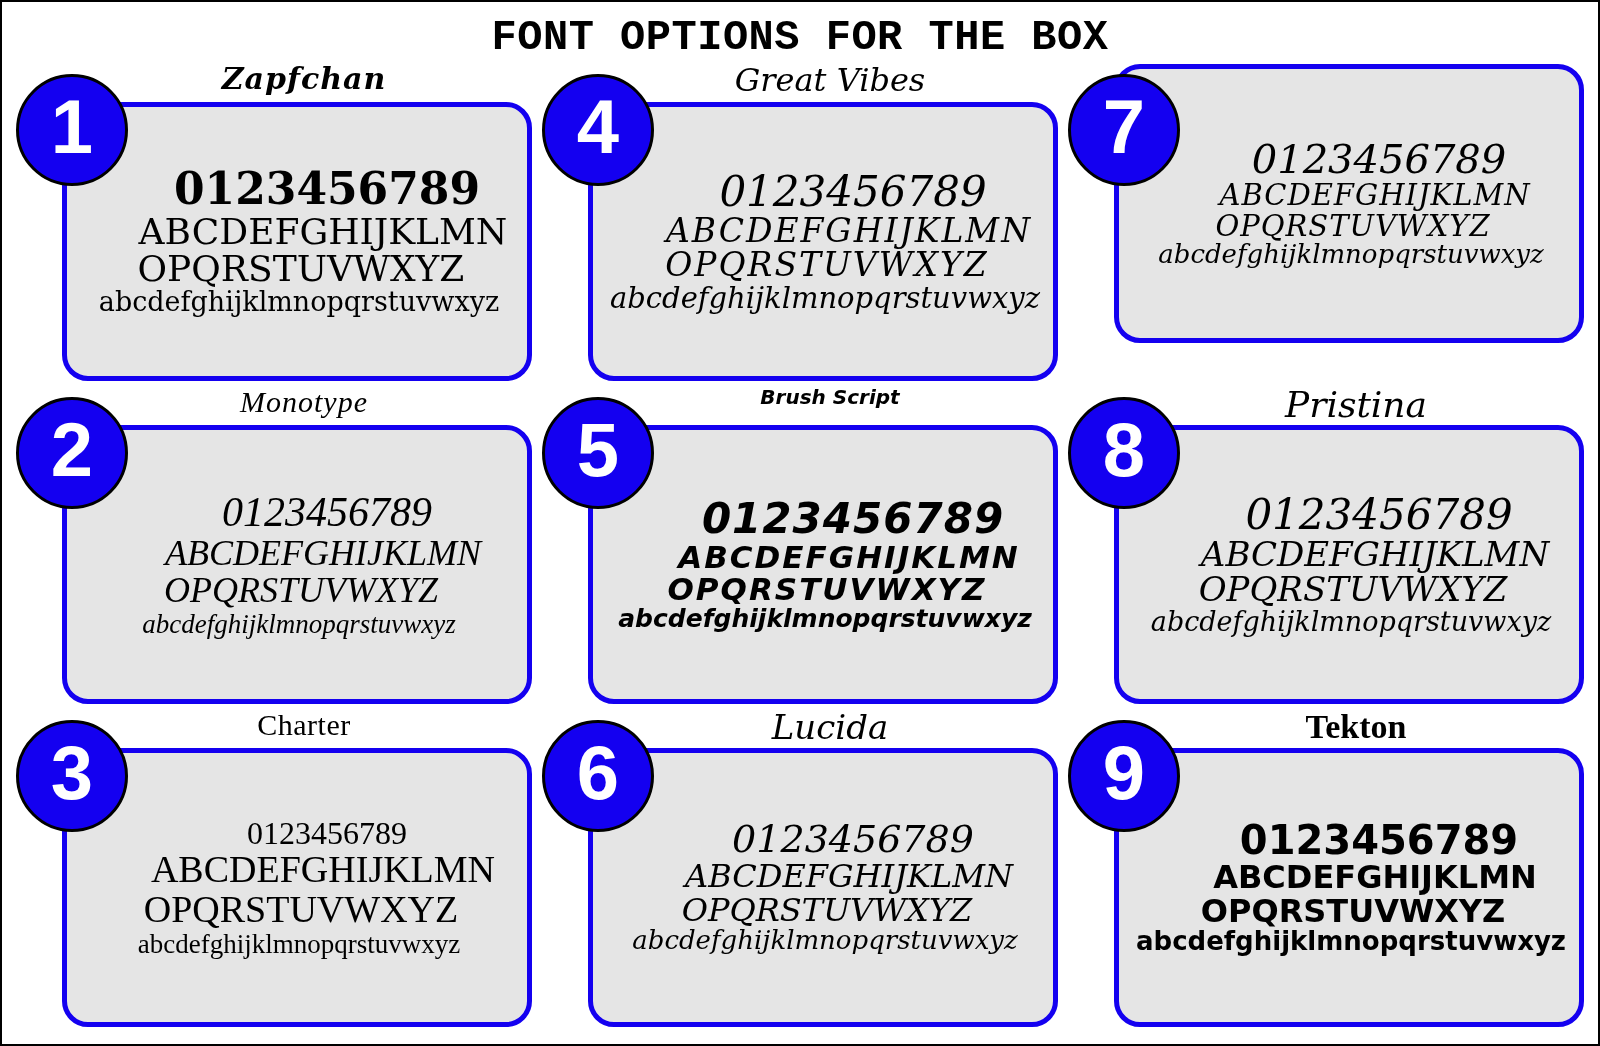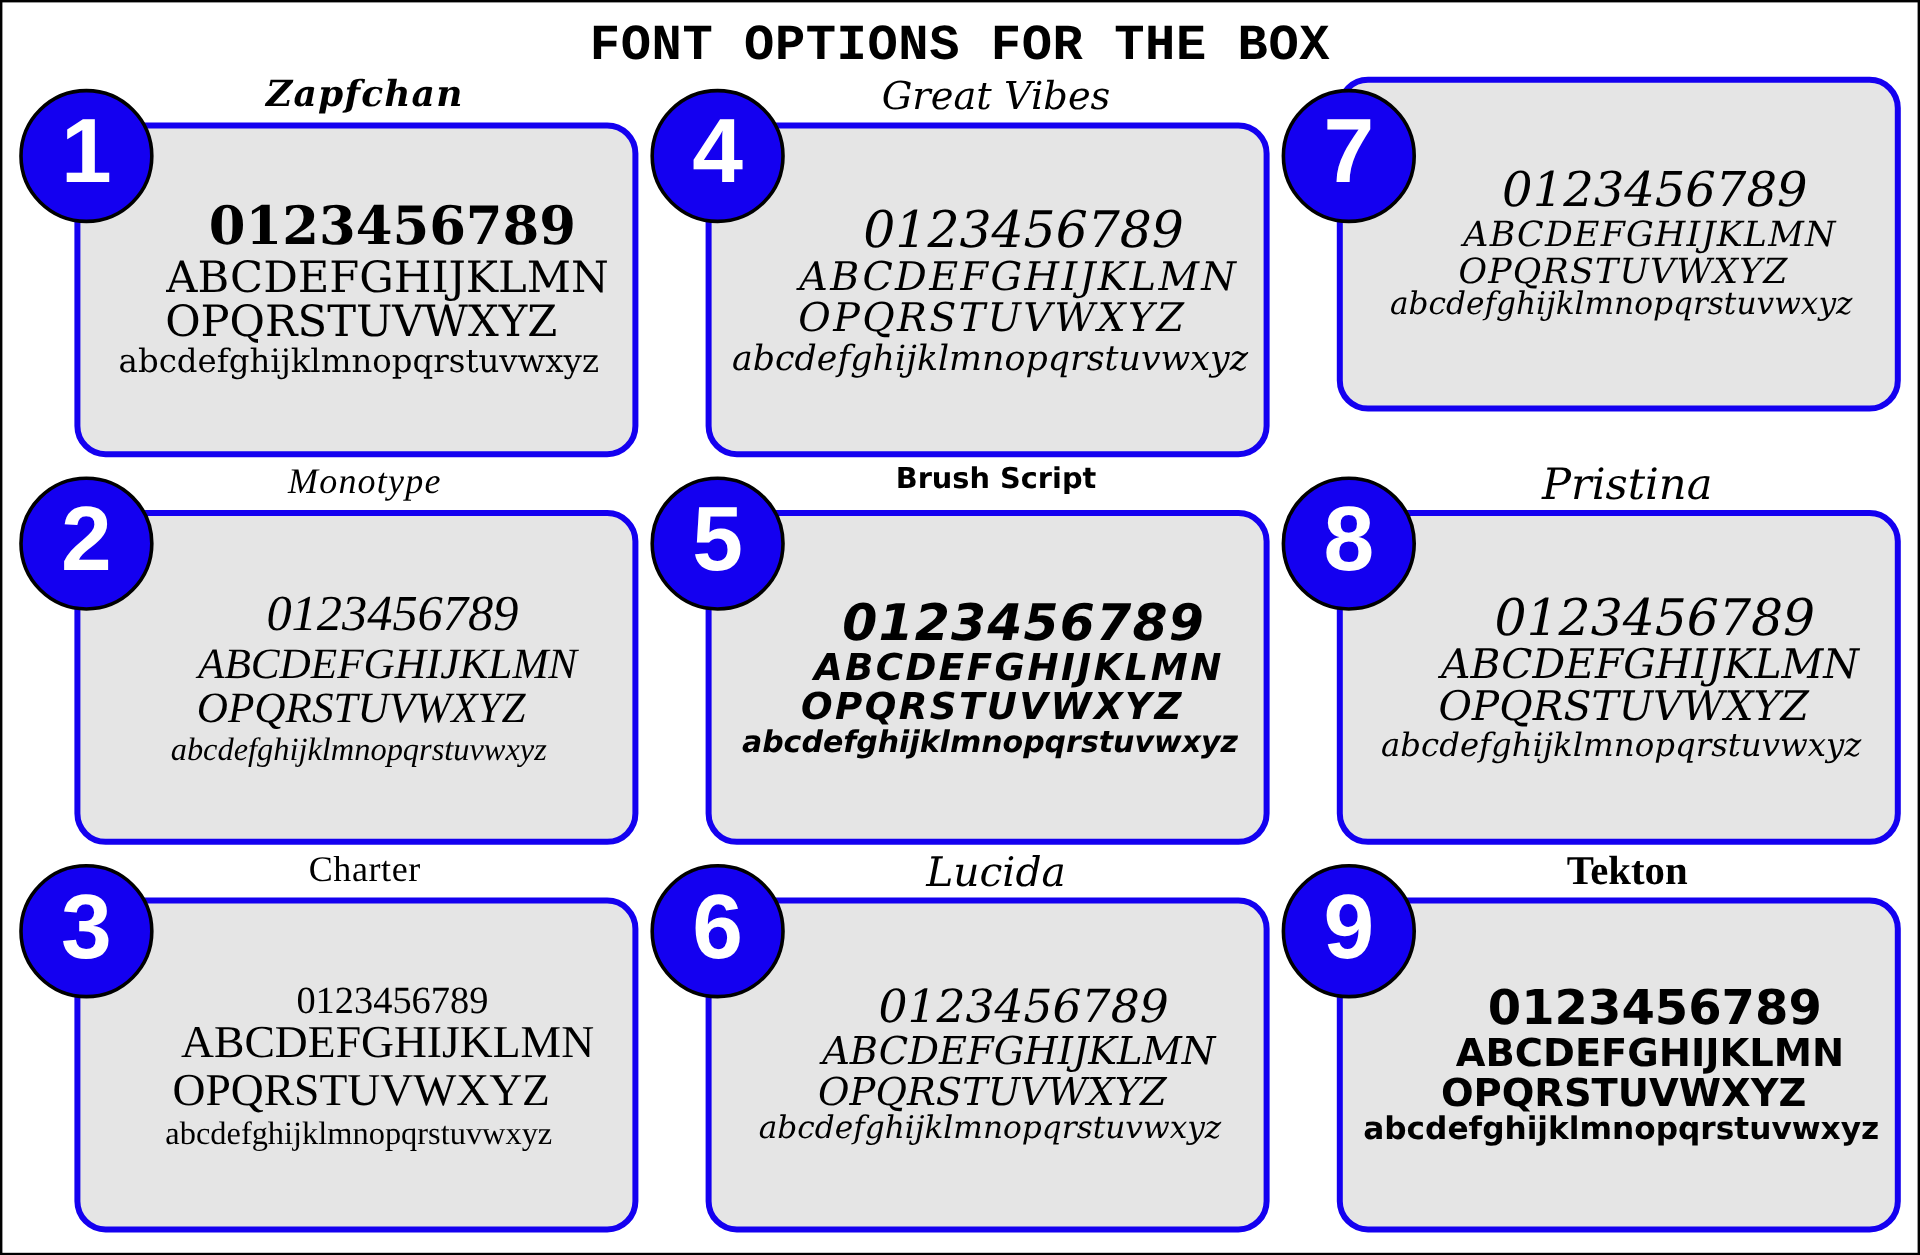--- a/index.html
+++ b/index.html
@@ -109,21 +109,21 @@
   .f-charter .sample { font-family: "Liberation Serif", serif; }
   .f-charter .digits { font-size: 32px; }
   .f-charter .upper1, .f-charter .upper2 { font-size: 38px; }
 
   .f-greatvibes .font-label { font-family: "DejaVu Serif", serif; font-style: italic; font-size: 32px; }
   .f-greatvibes .sample { font-family: "DejaVu Serif", serif; font-style: italic; }
   .f-greatvibes .digits { font-size: 42px; }
   .f-greatvibes .upper1, .f-greatvibes .upper2 { font-size: 33px; letter-spacing: 2px; }
   .f-greatvibes .lower { font-size: 29px; }
 
-  .f-brush .font-label { font-family: "DejaVu Sans", sans-serif; font-weight: bold; font-size: 24px; }
+  .f-brush .font-label { font-family: "DejaVu Sans", sans-serif; font-style: italic; font-weight: bold; font-size: 20px; }
   .f-brush .sample { font-family: "DejaVu Sans", sans-serif; font-style: italic; font-weight: bold; }
   .f-brush .digits { font-size: 42px; letter-spacing: 1px; }
   .f-brush .upper1, .f-brush .upper2 { font-size: 31px; letter-spacing: 2px; }
   .f-brush .lower { font-size: 25px; }
 
   .f-lucida .font-label { font-family: "DejaVu Serif", serif; font-style: italic; font-size: 34px; }
   .f-lucida .sample { font-family: "DejaVu Serif", serif; font-style: italic; }
   .f-lucida .digits { font-size: 38px; }
   .f-lucida .upper1, .f-lucida .upper2 { font-size: 32px; }
   .f-lucida .lower { font-size: 26px; }

